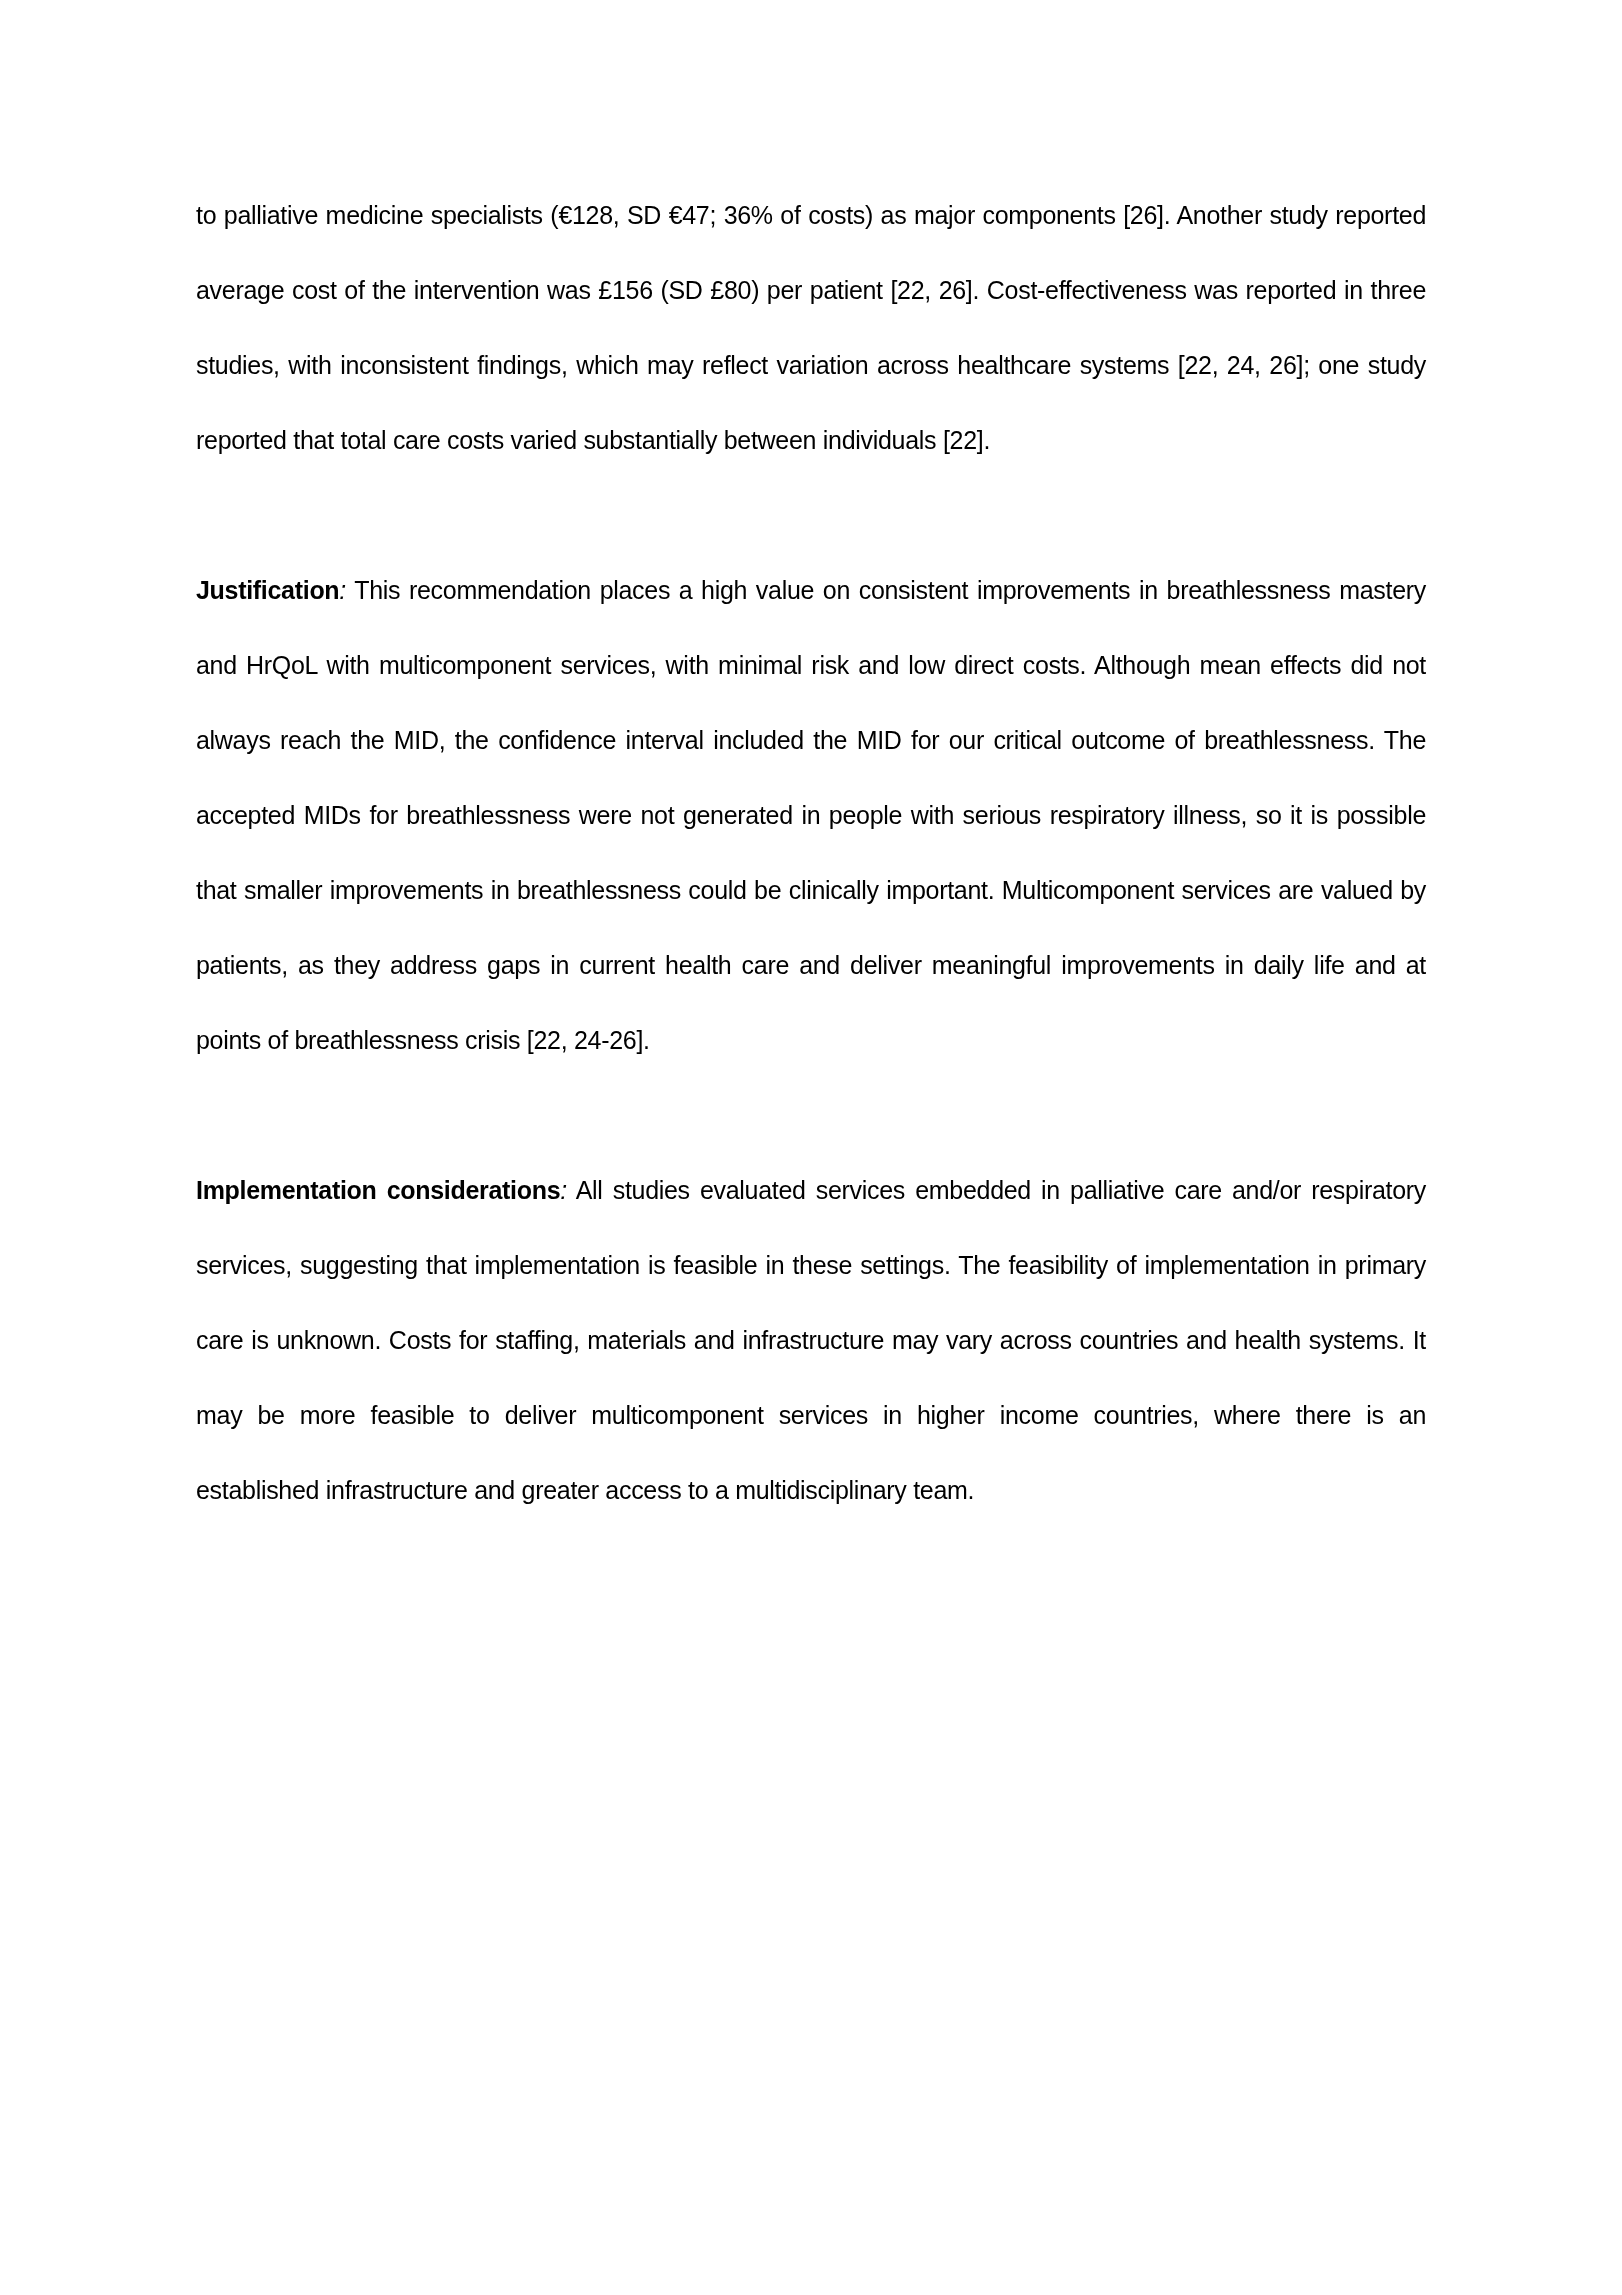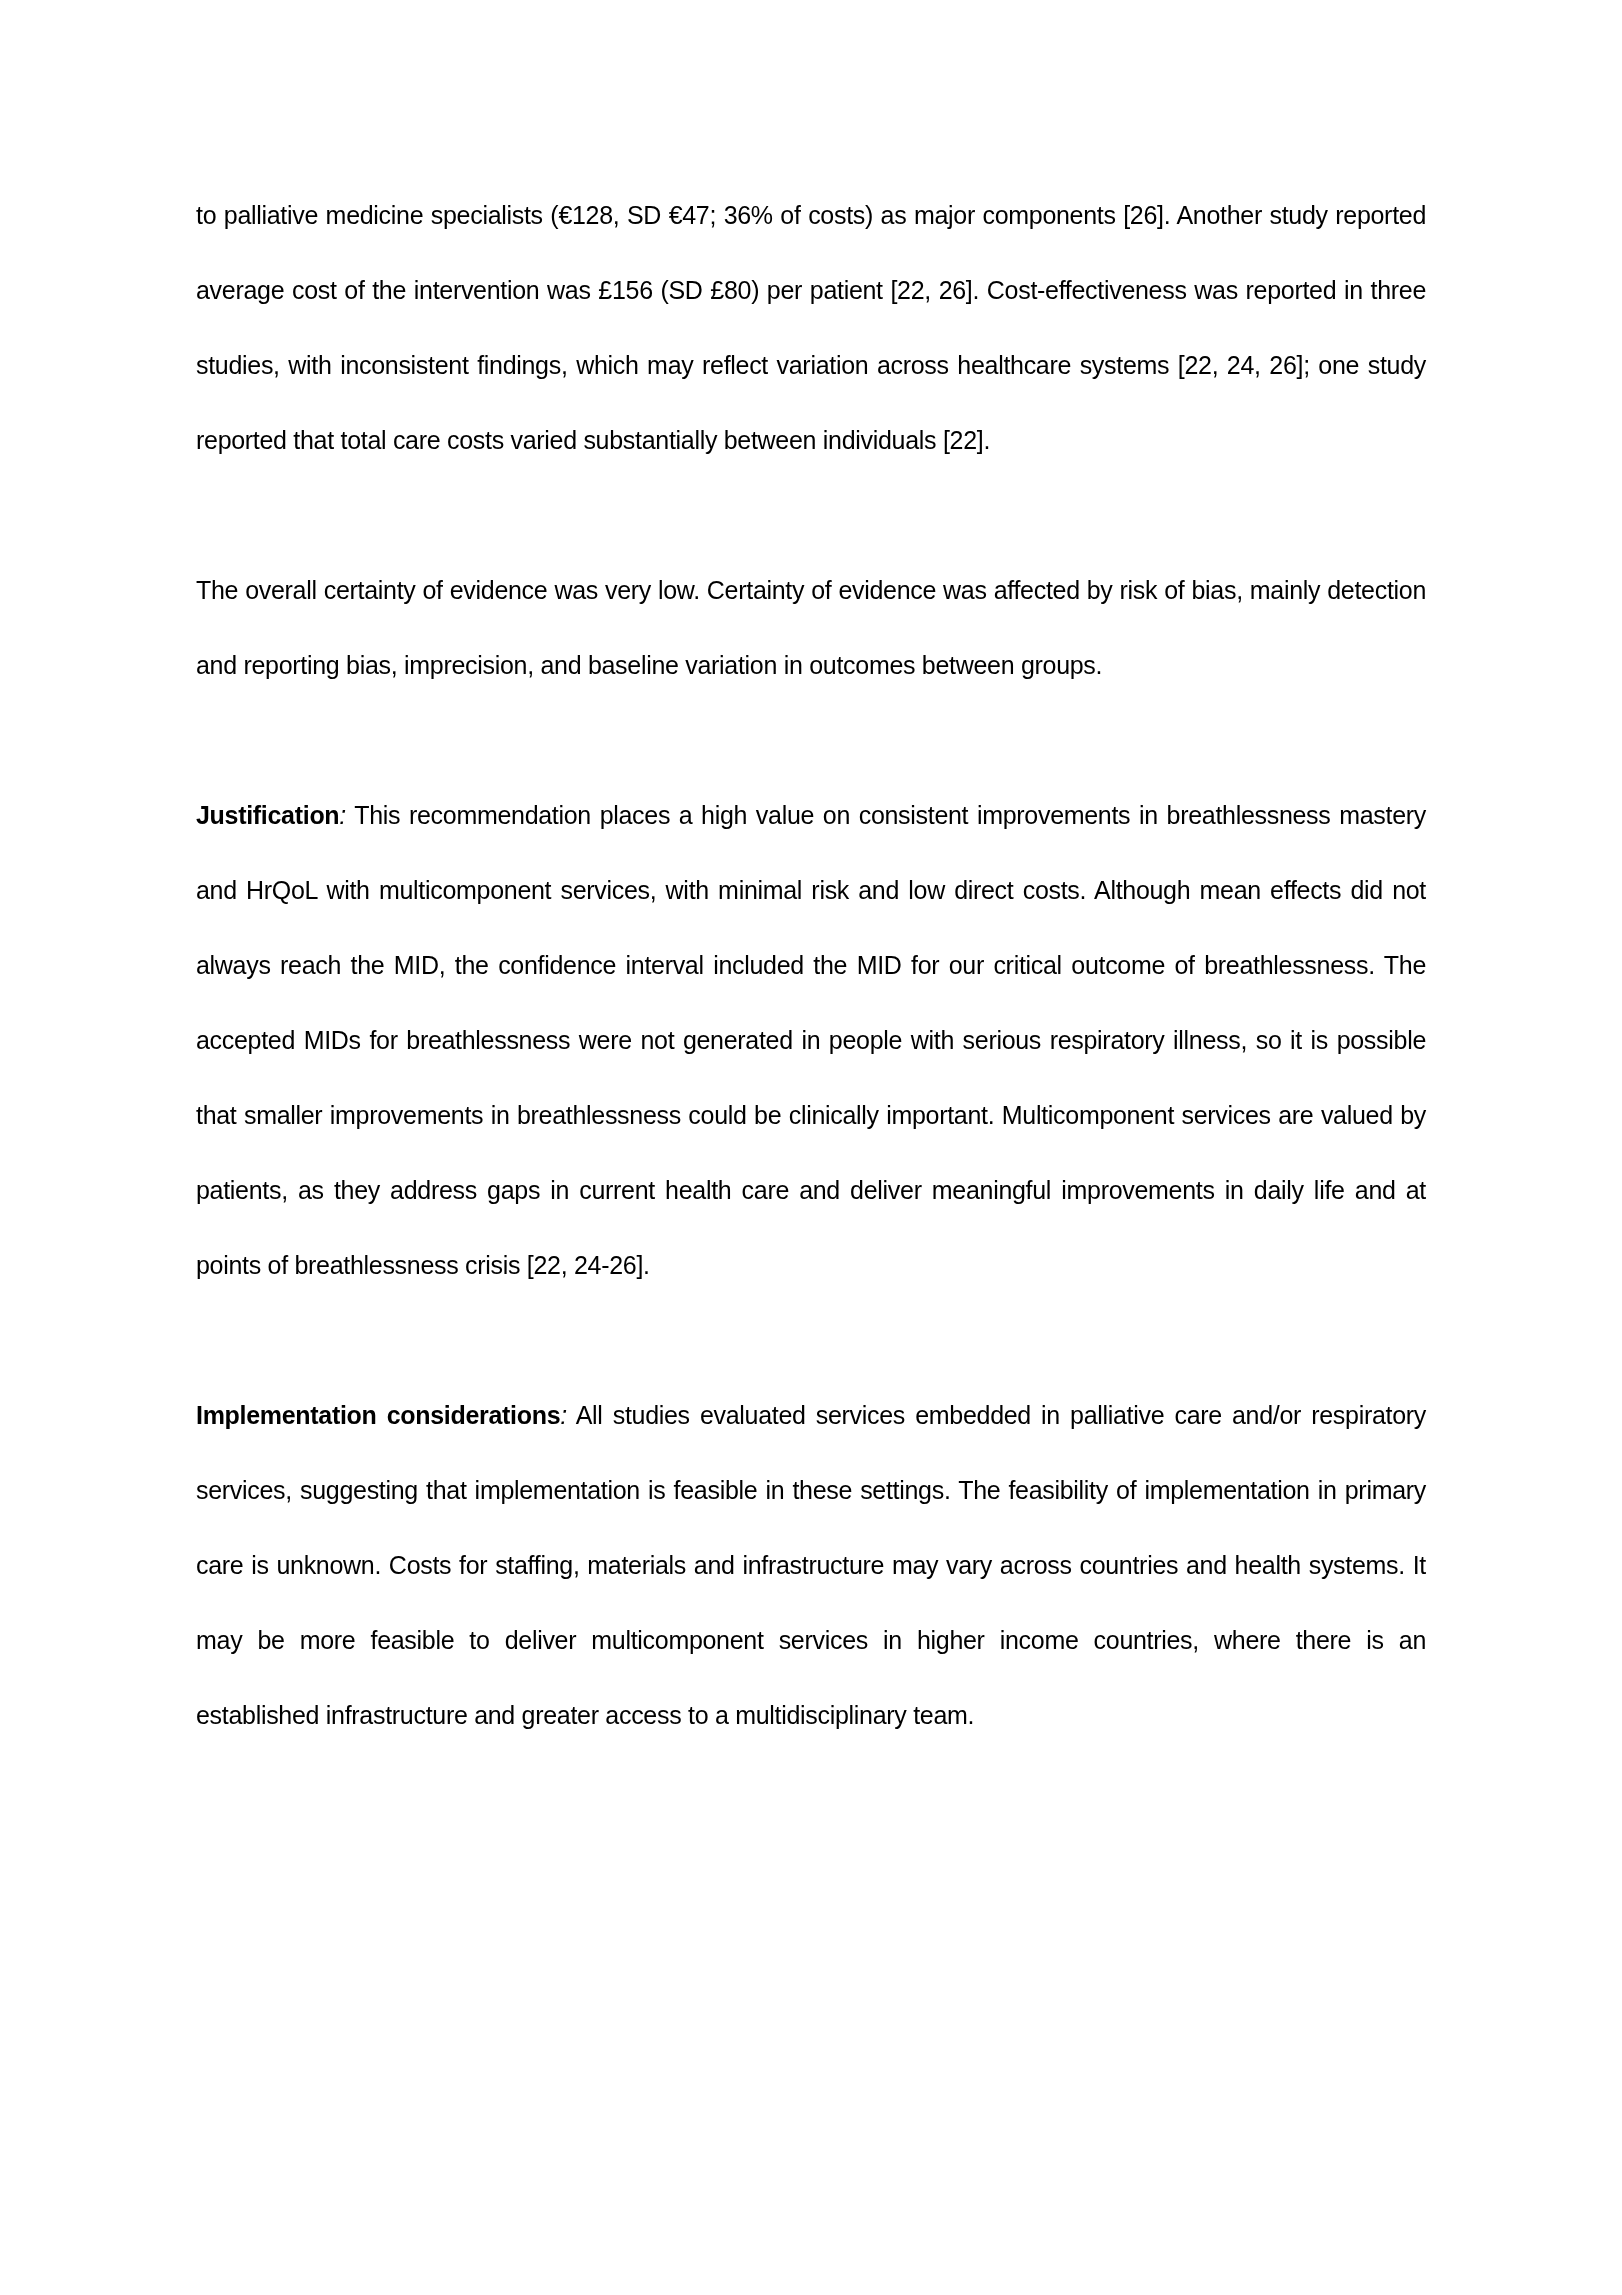--- a/index.html
+++ b/index.html
@@ -36,18 +36,17 @@
   .run-italic {
     font-style: italic;
   }
 </style>
 </head>
 <body>
 
 <div class="page">
   <div class="doc-body">
     <p class="para"><span>to palliative medicine specialists (€128, SD €47; 36% of costs) as major components [26]. Another study reported average cost of the intervention was £156 (SD £80) per patient [22, 26]. Cost-effectiveness was reported in three studies, with inconsistent findings, which may reflect variation across healthcare systems [22, 24, 26]; one study reported that total care costs varied substantially between individuals [22].</span></p>
-    <p class="para"><span>The overall certainty of evidence was very low. Certainty of evidence was affected by risk of bias, mainly detection and reporting bias, imprecision, and baseline variation in outcomes between groups.</span></p>
     <p class="para"><span class="run-bold-italic">Justification</span><span class="run-italic">:</span><span> This recommendation places a high value on consistent improvements in breathlessness mastery and HrQoL with multicomponent services, with minimal risk and low direct costs. Although mean effects did not always reach the MID, the confidence interval included the MID for our critical outcome of breathlessness. The accepted MIDs for breathlessness were not generated in people with serious respiratory illness, so it is possible that smaller improvements in breathlessness could be clinically important. Multicomponent services are valued by patients, as they address gaps in current health care and deliver meaningful improvements in daily life and at points of breathlessness crisis [22, 24-26].</span></p>
     <p class="para"><span class="run-bold-italic">Implementation considerations</span><span class="run-italic">:</span><span> All studies evaluated services embedded in palliative care and/or respiratory services, suggesting that implementation is feasible in these settings. The feasibility of implementation in primary care is unknown. Costs for staffing, materials and infrastructure may vary across countries and health systems. It may be more feasible to deliver multicomponent services in higher income countries, where there is an established infrastructure and greater access to a multidisciplinary team.</span></p>
   </div>
 </div>
 
 
 </body></html>

